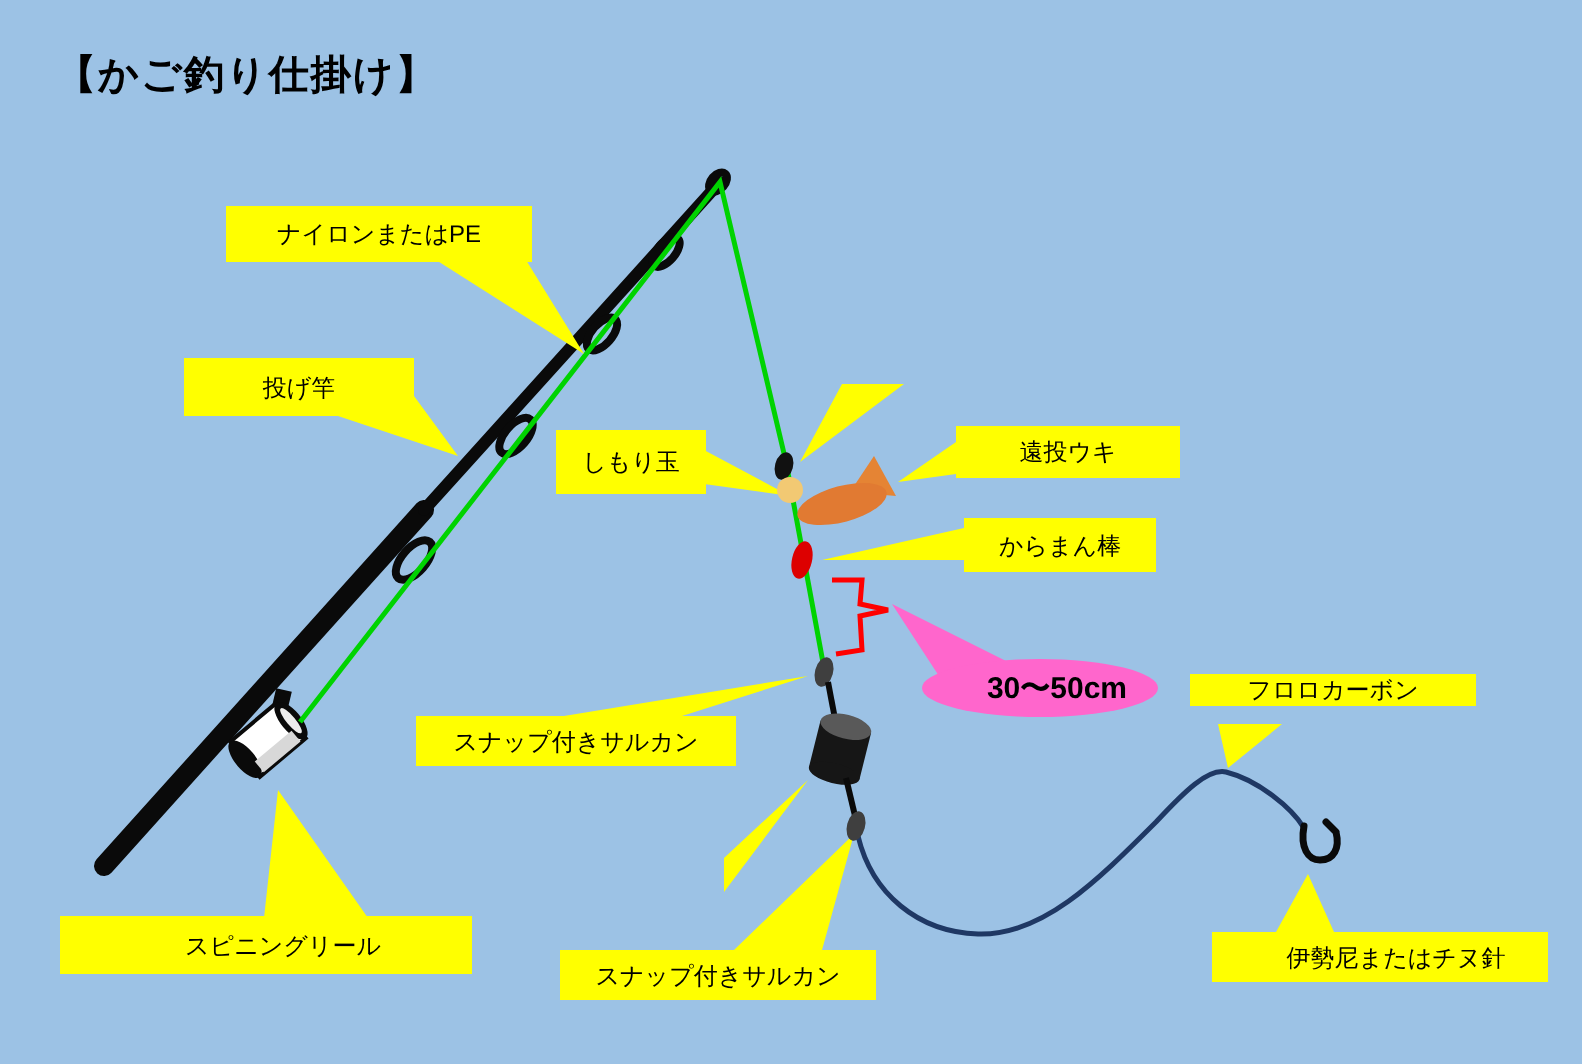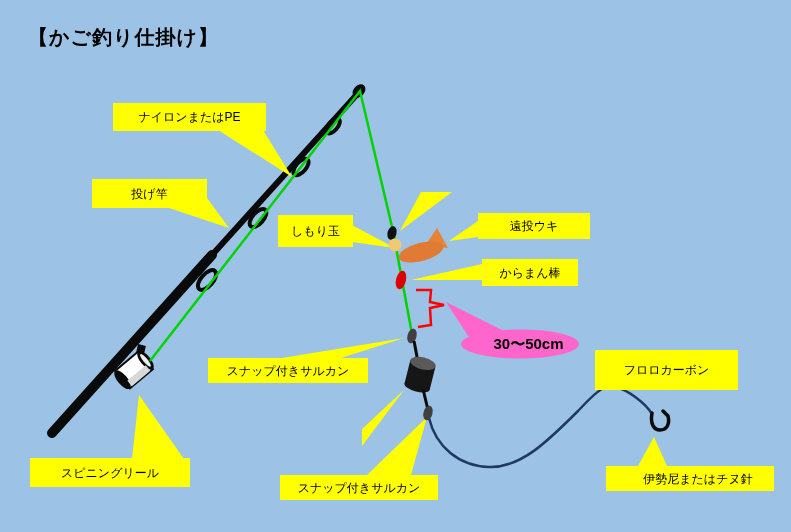--- a/index.html
+++ b/index.html
@@ -118,18 +118,18 @@
 
   <div class="title">【かご釣り仕掛け】</div>
 
   <div class="label" style="left:113px;top:103px;width:153px;height:28px;">ナイロンまたはPE</div>
   <div class="label" style="left:92px;top:179px;width:115px;height:29px;">投げ竿</div>
   <div class="label" style="left:278px;top:215px;width:75px;height:32px;">しもり玉</div>
   <div class="label" style="left:478px;top:213px;width:112px;height:26px;">遠投ウキ</div>
   <div class="label" style="left:482px;top:259px;width:96px;height:27px;">からまん棒</div>
   <div class="label" style="left:208px;top:358px;width:160px;height:25px;">スナップ付きサルカン</div>
   <div class="label" style="left:280px;top:475px;width:158px;height:25px;">スナップ付きサルカン</div>
-  <div class="label" style="left:30px;top:458px;width:160px;height:29px;">スピニングリール</div>
-  <div class="label" style="left:595px;top:350px;width:143px;height:40px;">フロロカーボン</div>
+  <div class="label" style="left:30px;top:458px;width:189px;height:29px;padding-left:17px;">スピニングリール</div>
+  <div class="label" style="left:595px;top:337px;width:143px;height:16px;">フロロカーボン</div>
   <div class="label" style="left:606px;top:466px;width:152px;height:25px;padding-left:16px;">伊勢尼またはチヌ針</div>
 
   <div class="bubble-text" style="left:470px;top:332px;width:117px;height:24px;text-align:right;">30〜50cm</div>
 </div>
 
 </body></html>

